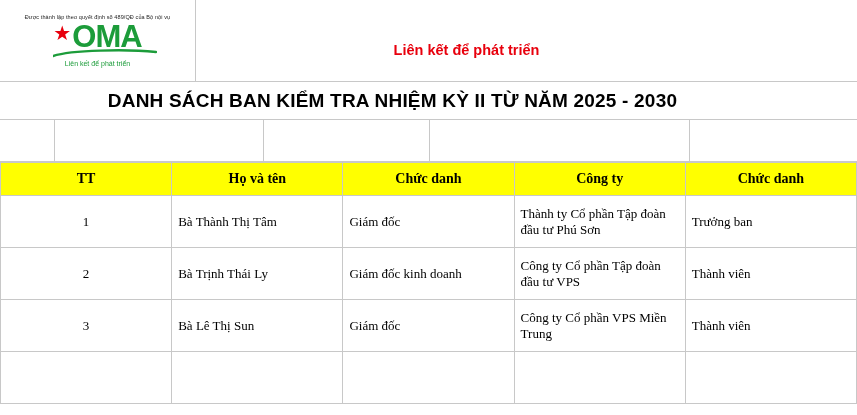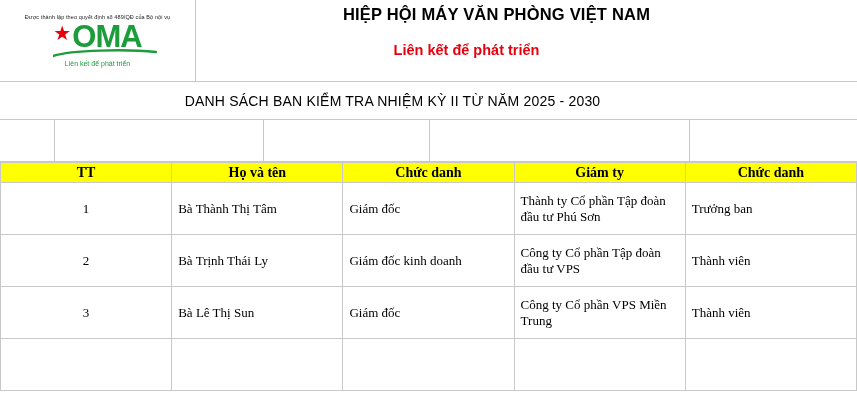--- a/index.html
+++ b/index.html
@@ -124,22 +124,22 @@
     left: 0;
     top: 82px;
     width: 857px;
     height: 38px;
     display: flex;
     align-items: center;
     justify-content: center;
   }
   .doc-title {
     font-family: "Liberation Sans", sans-serif;
-    font-weight: normal;
-    font-size: 14px;
+    font-weight: bold;
+    font-size: 19px;
     letter-spacing: 0.2px;
     color: #000;
     transform: translateX(-46px);
     margin-left: 20px;
   }
 
   
   .spacer-row {
     position: relative;
     height: 42px;
@@ -164,21 +164,21 @@
     padding: 0 6px;
     vertical-align: middle;
     font-family: "Liberation Serif", serif;
     font-size: 13px;
     color: #000;
   }
   table.data thead th {
     background: #ffff00;
     font-weight: bold;
     text-align: center;
-    height: 20px;
+    height: 33px;
     font-size: 14px;
   }
   table.data tbody td {
     height: 52px;
   }
   table.data tbody td.idx {
     text-align: center;
   }
   td.col-tt    { width: 54px; }
   td.col-name  { width: 209px; }
@@ -200,21 +200,20 @@
         <span class="logo-star">★</span>
         <span class="logo-oma">OMA</span>
       </div>
       <svg class="logo-swoosh" viewBox="0 0 104 9">
         <path d="M0 7 C18 1, 74 0, 103 3" stroke="#1c9c3a" stroke-width="2.4" fill="none" stroke-linecap="round"></path>
       </svg>
       <div class="logo-slogan">Liên kết để phát triển</div>
     </div>
 
     <div class="title-block">
-      <div class="assoc-title">HIỆP HỘI MÁY VĂN PHÒNG VIỆT NAM</div>
       <div class="assoc-slogan">Liên kết để phát triển</div>
     </div>
 
     <div class="doc-title-row">
       <div class="doc-title">DANH SÁCH BAN KIỂM TRA NHIỆM KỲ II TỪ NĂM 2025 - 2030</div>
     </div>
   </div>
 
   <div class="spacer-row">
     <div class="divline" style="left:54px"></div>
@@ -222,21 +221,21 @@
     <div class="divline" style="left:429px"></div>
     <div class="divline" style="left:689px"></div>
   </div>
 
   <table class="data">
     <thead>
       <tr>
         <th class="col-tt">TT</th>
         <th class="col-name">Họ và tên</th>
         <th class="col-role">Chức danh</th>
-        <th class="col-comp">Giám ty</th>
+        <th class="col-comp">Công ty</th>
         <th class="col-pos">Chức danh</th>
       </tr>
     </thead>
     <tbody>
       <tr>
         <td class="col-tt idx">1</td>
         <td class="col-name">Bà Thành Thị Tâm</td>
         <td class="col-role">Giám đốc</td>
         <td class="col-comp">Thành ty Cổ phần Tập đoàn đầu tư Phú Sơn</td>
         <td class="col-pos">Trưởng ban</td>

